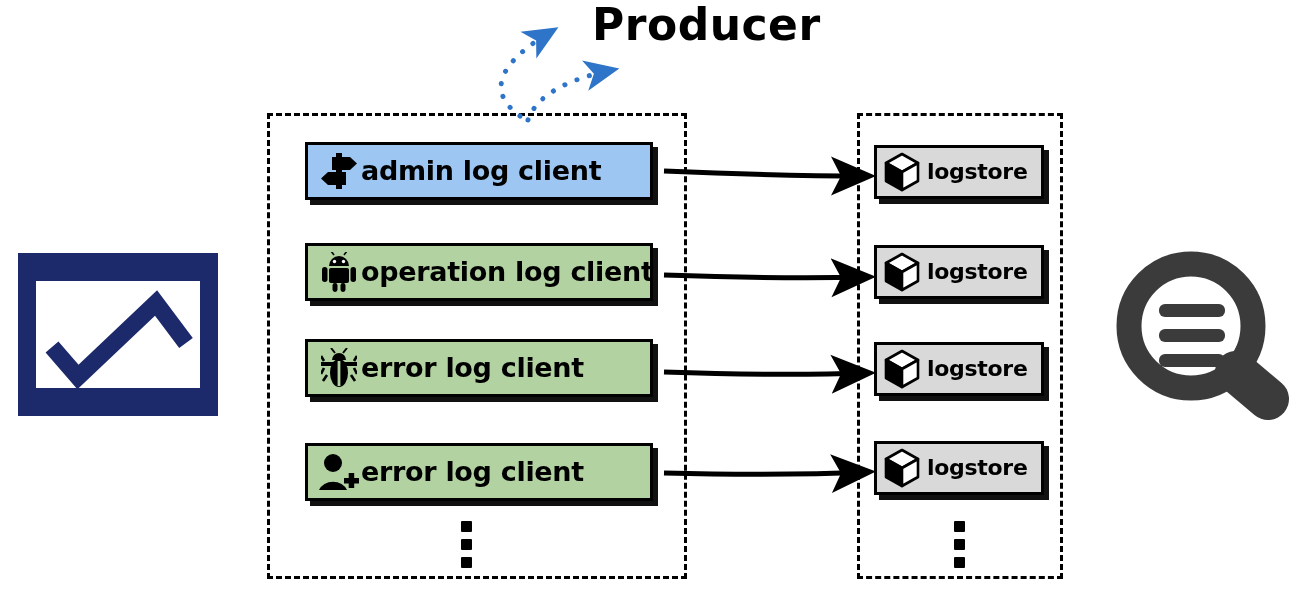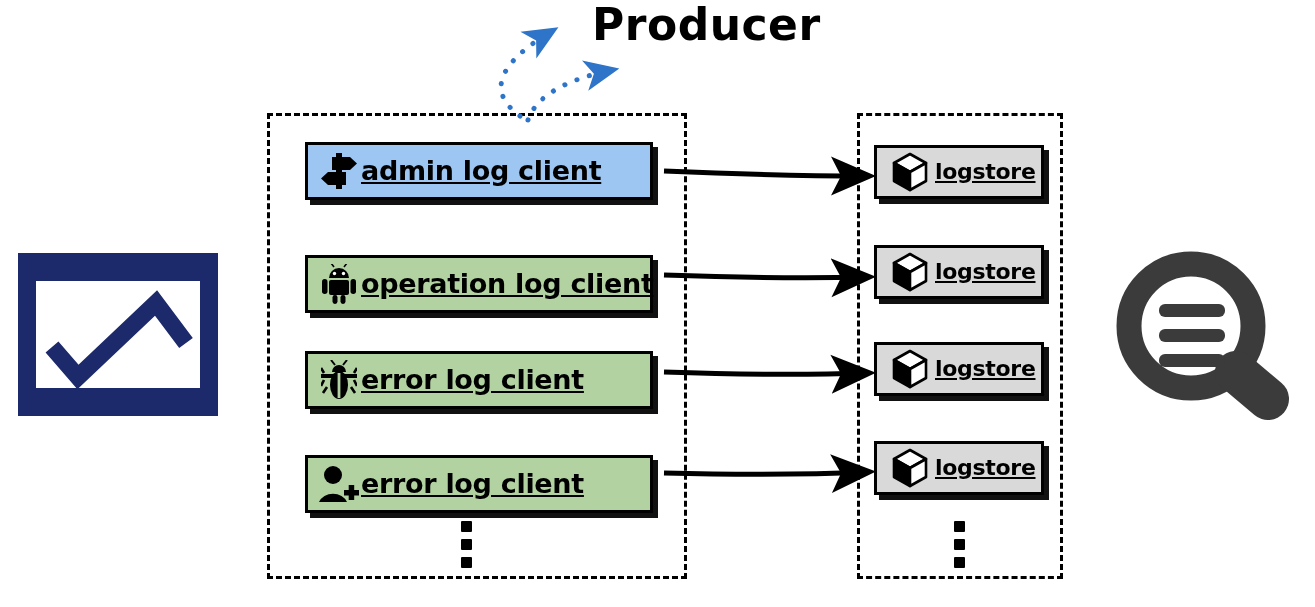--- a/index.html
+++ b/index.html
@@ -68,52 +68,51 @@
     box-shadow: 5px 5px 0 0 #111111;
     overflow: visible;
   }
   .client-box {
     left: 305px;
     width: 348px;
     height: 58px;
     padding-left: 10px;
   }
   .client-box.blue  { background: #9dc6f2; }
-  .client-box.green { background: #b2d3a1; margin-top: 12px; }
+  .client-box.green { background: #b2d3a1; }
 
   .node-icon {
     flex: 0 0 auto;
     width: 42px;
     height: 42px;
     display: flex;
     align-items: center;
     justify-content: center;
   }
   .node-icon svg { display:block; }
 
   .node-label {
     font-family: "DejaVu Sans", "Liberation Sans", sans-serif;
     font-weight: 700;
     font-size: 27px;
     color: #000000;
     white-space: nowrap;
     letter-spacing: -0.3px;
     line-height: 1;
     margin-left: 1px;
-    text-decoration: underline;
   }
   .client-box .node-label { margin-top: -1px; }
 
   
   .logstore-box {
     left: 874px;
     width: 170px;
     height: 54px;
     background: #d9d9d9;
-    padding-left: 12px;
+    padding-left: 4px;
   }
   .logstore-box .node-label {
     font-size: 22px;
     margin-left: 4px;
   }
 
   
   .vdots {
     position: absolute;
     display: flex;

